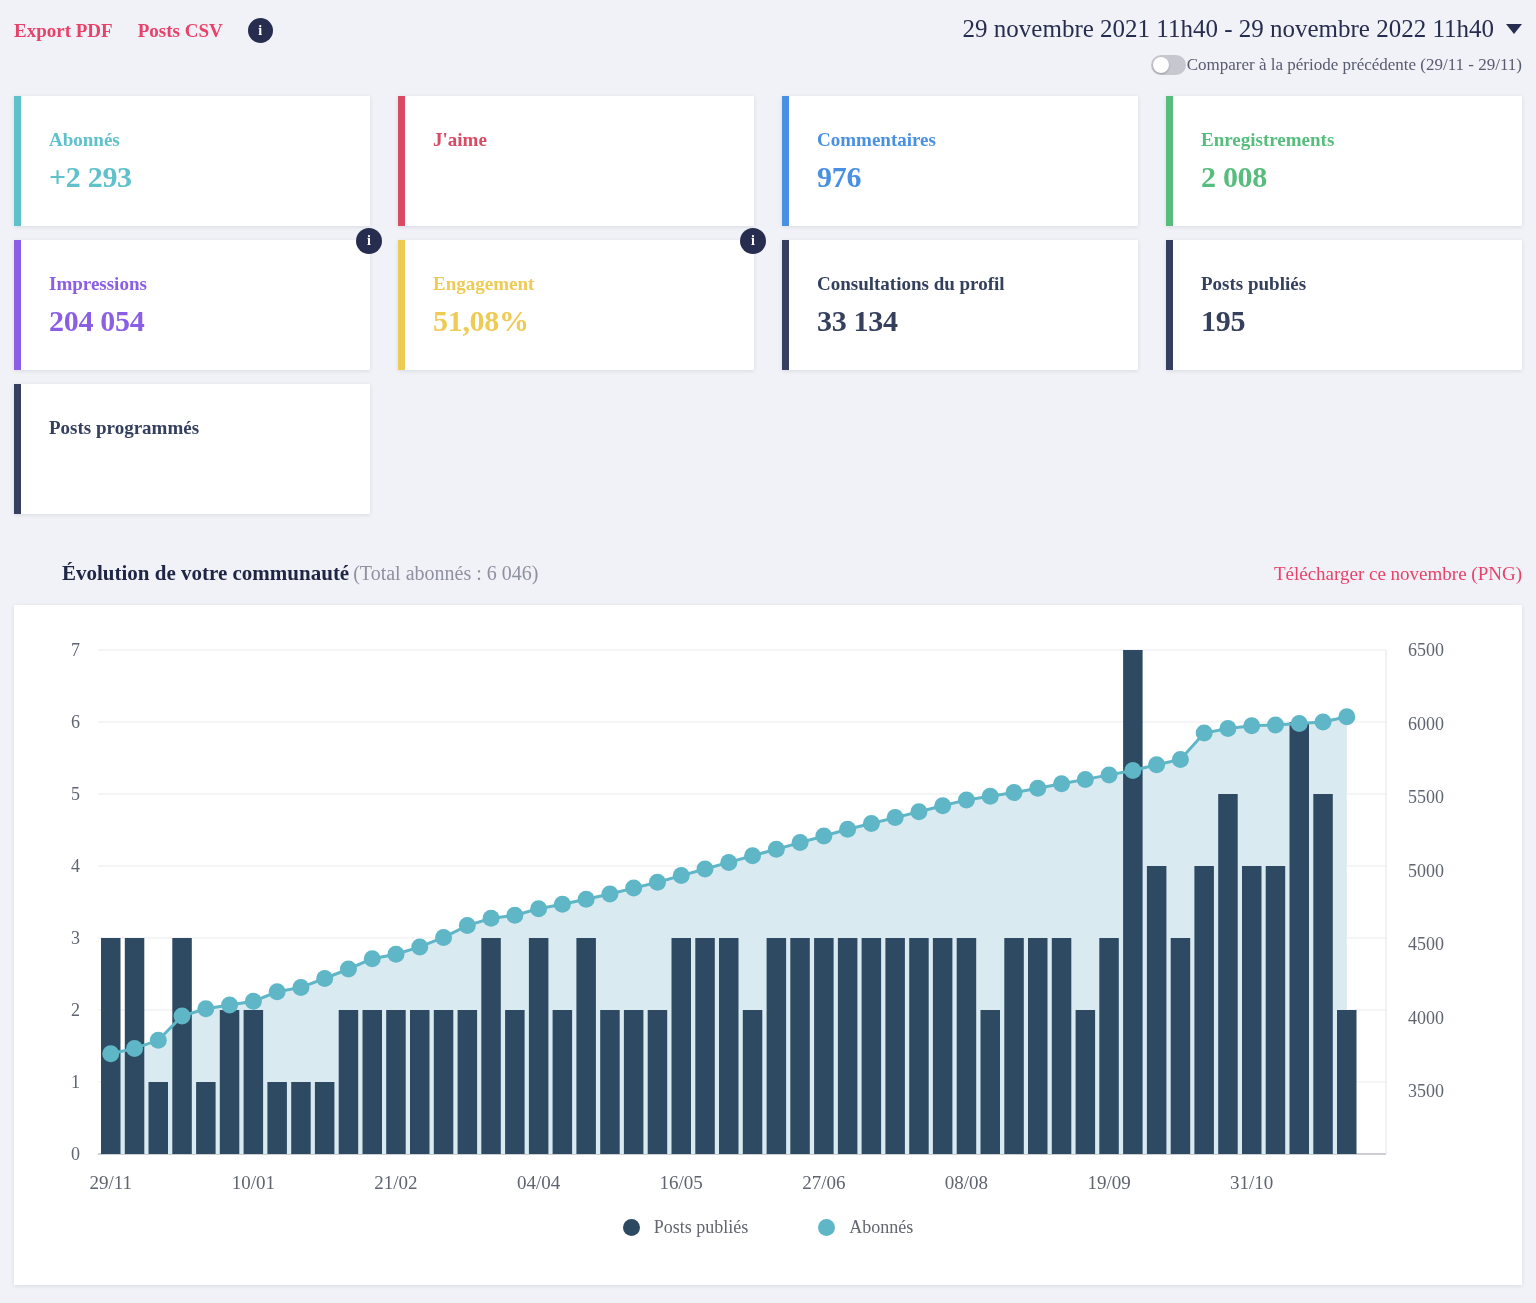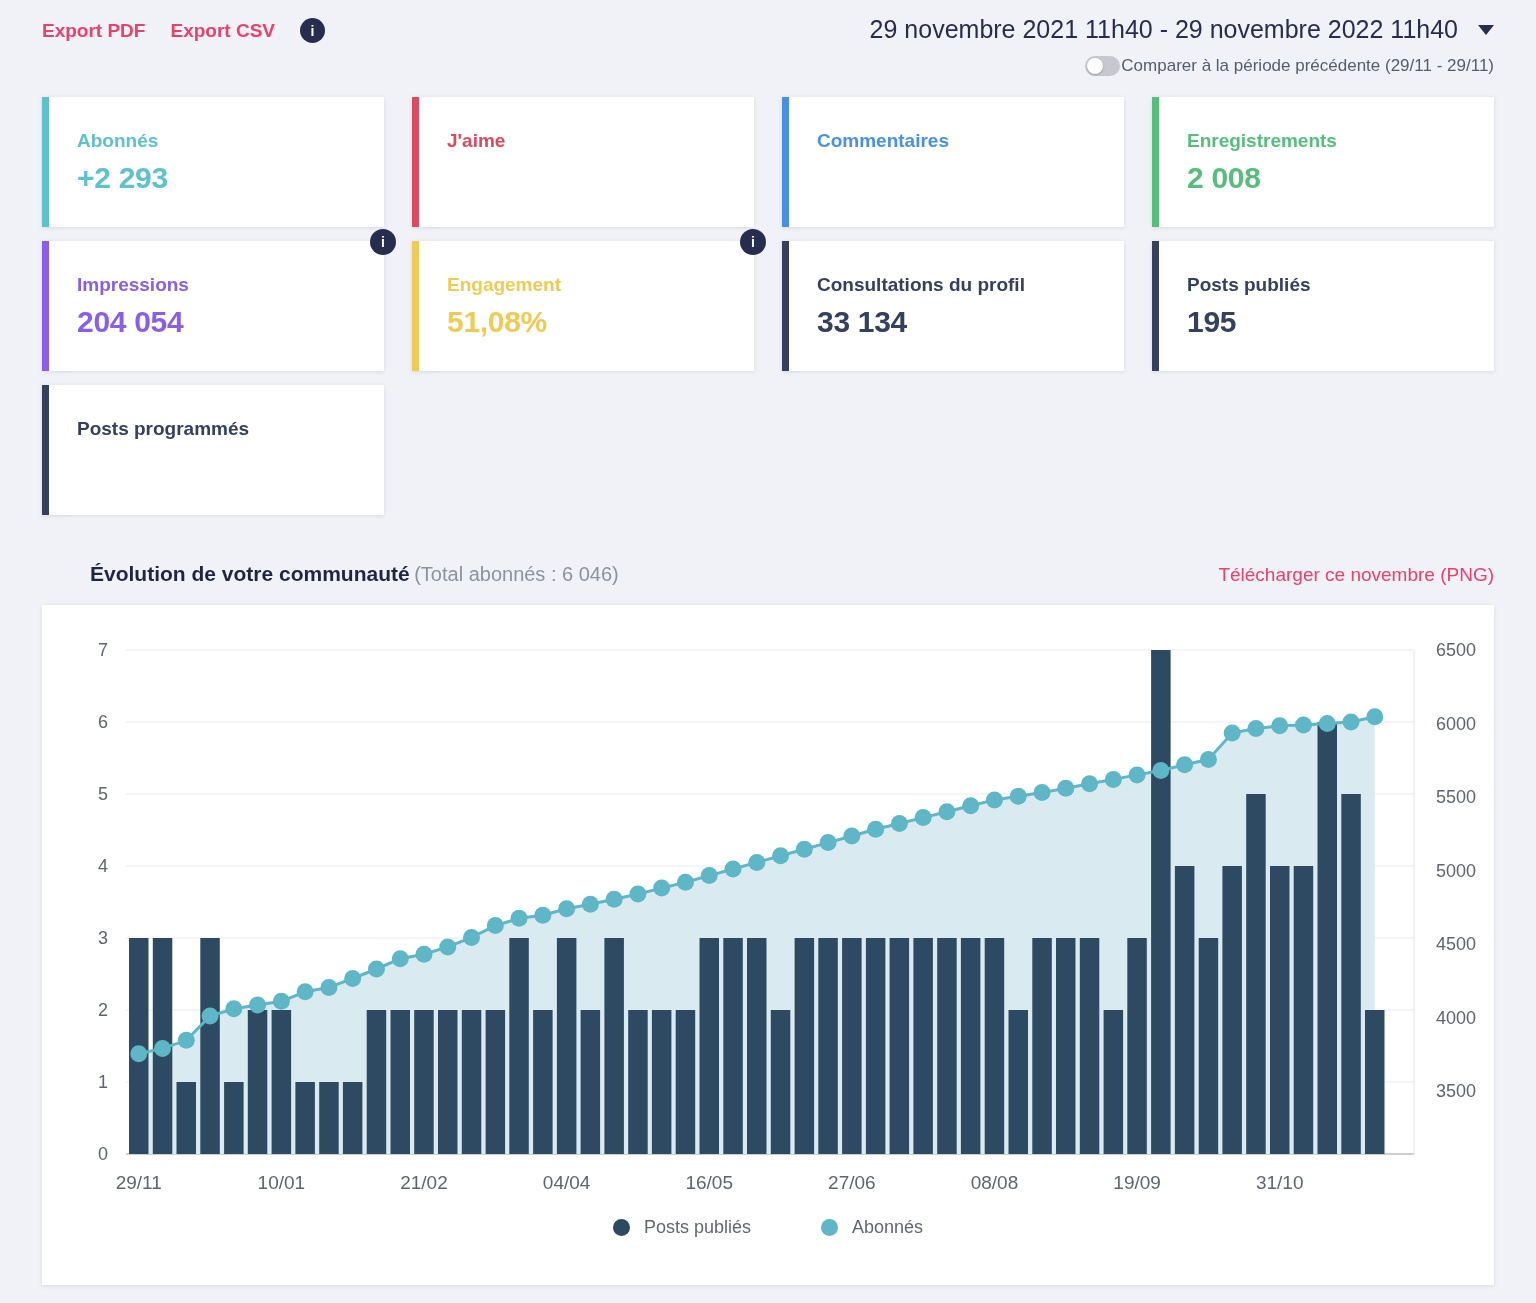--- a/index.html
+++ b/index.html
@@ -2,33 +2,33 @@
 <html><head>
 <meta charset="utf-8">
 <style>
   * { margin:0; padding:0; box-sizing:border-box; }
   html,body { width:1536px; height:1303px; overflow:hidden; }
   body {
     background:#f1f2f7;
     font-family:"Liberation Sans", sans-serif;
     color:#34405e;
   }
-  .page { padding:0 42px; }
+  .page { padding:0 14px;font-family:Liberation Serif, serif; }
 
   
   .header-row { display:flex; justify-content:space-between; align-items:flex-start; padding-top:15px; }
   .export-links { display:flex; align-items:center; gap:25px; padding-top:3px; }
   .export-link { color:#e8426b; font-size:19px; font-weight:600; text-decoration:none; cursor:pointer; }
   .info-badge {
     width:25px; height:25px; border-radius:50%; background:#272d4e; color:#fff;
     font-size:14px; font-weight:bold; display:flex; align-items:center; justify-content:center;
     font-style:normal; cursor:pointer; flex:0 0 auto;
   }
   .header-right { text-align:right; }
-  .date-row { display:flex; align-items:center; justify-content:flex-end; gap:20px; cursor:pointer; }
+  .date-row { display:flex; align-items:center; justify-content:flex-end; gap:12px; cursor:pointer; }
   .date-text { font-size:25px; font-weight:500; color:#272d4e; }
   .caret-down { width:0; height:0; border-left:8px solid transparent; border-right:8px solid transparent; border-top:10px solid #272d4e; }
   .compare-row { margin-top:12px; display:flex; align-items:center; justify-content:flex-end; gap:1px; }
   .toggle { width:35px; height:20px; border-radius:10px; background:#c7c7cf; position:relative; cursor:pointer; flex:0 0 auto; }
   .toggle .knob { position:absolute; left:2px; top:2px; width:16px; height:16px; border-radius:50%; background:#fff; box-shadow:0 1px 2px rgba(0,0,0,.25); }
   .compare-label { font-size:17px; color:#565b6f; }
 
   
   .cards-grid { margin-top:21px; display:grid; grid-template-columns:repeat(4,1fr); gap:14px 28px; }
   .stat-card {
@@ -55,21 +55,21 @@
   .legend-label { font-size:18px; color:#63666f; }
 </style>
 </head>
 <body>
 
 <div class="page">
 
   <div class="header-row">
     <div class="export-links">
       <a class="export-link">Export PDF</a>
-      <a class="export-link">Export CSV</a>
+      <a class="export-link">Posts CSV</a>
       <span class="info-badge">i</span>
     </div>
     <div class="header-right">
       <div class="date-row">
         <span class="date-text">29 novembre 2021 11h40 - 29 novembre 2022 11h40</span>
         <span class="caret-down"></span>
       </div>
       <div class="compare-row">
         <span class="toggle">
             <span class="knob"></span>
@@ -82,20 +82,21 @@
   <div class="cards-grid" id="cards-grid">
       <div class="stat-card" style="--accent: #5ec1cc;">
         <div class="stat-label">Abonnés</div>
         <div class="stat-value">+2 293</div>
       </div>
       <div class="stat-card" style="--accent: #d94a63;">
         <div class="stat-label">J'aime</div>
       </div>
       <div class="stat-card" style="--accent: #4a90e2;">
         <div class="stat-label">Commentaires</div>
+        <div class="stat-value">976</div>
       </div>
       <div class="stat-card" style="--accent: #57bd7d;">
         <div class="stat-label">Enregistrements</div>
         <div class="stat-value">2 008</div>
       </div>
       <div class="stat-card" style="--accent: #8a5fe6;">
         <div class="stat-label">Impressions</div>
         <div class="stat-value">204 054</div>
         <span class="info-badge">i</span>
       </div>

